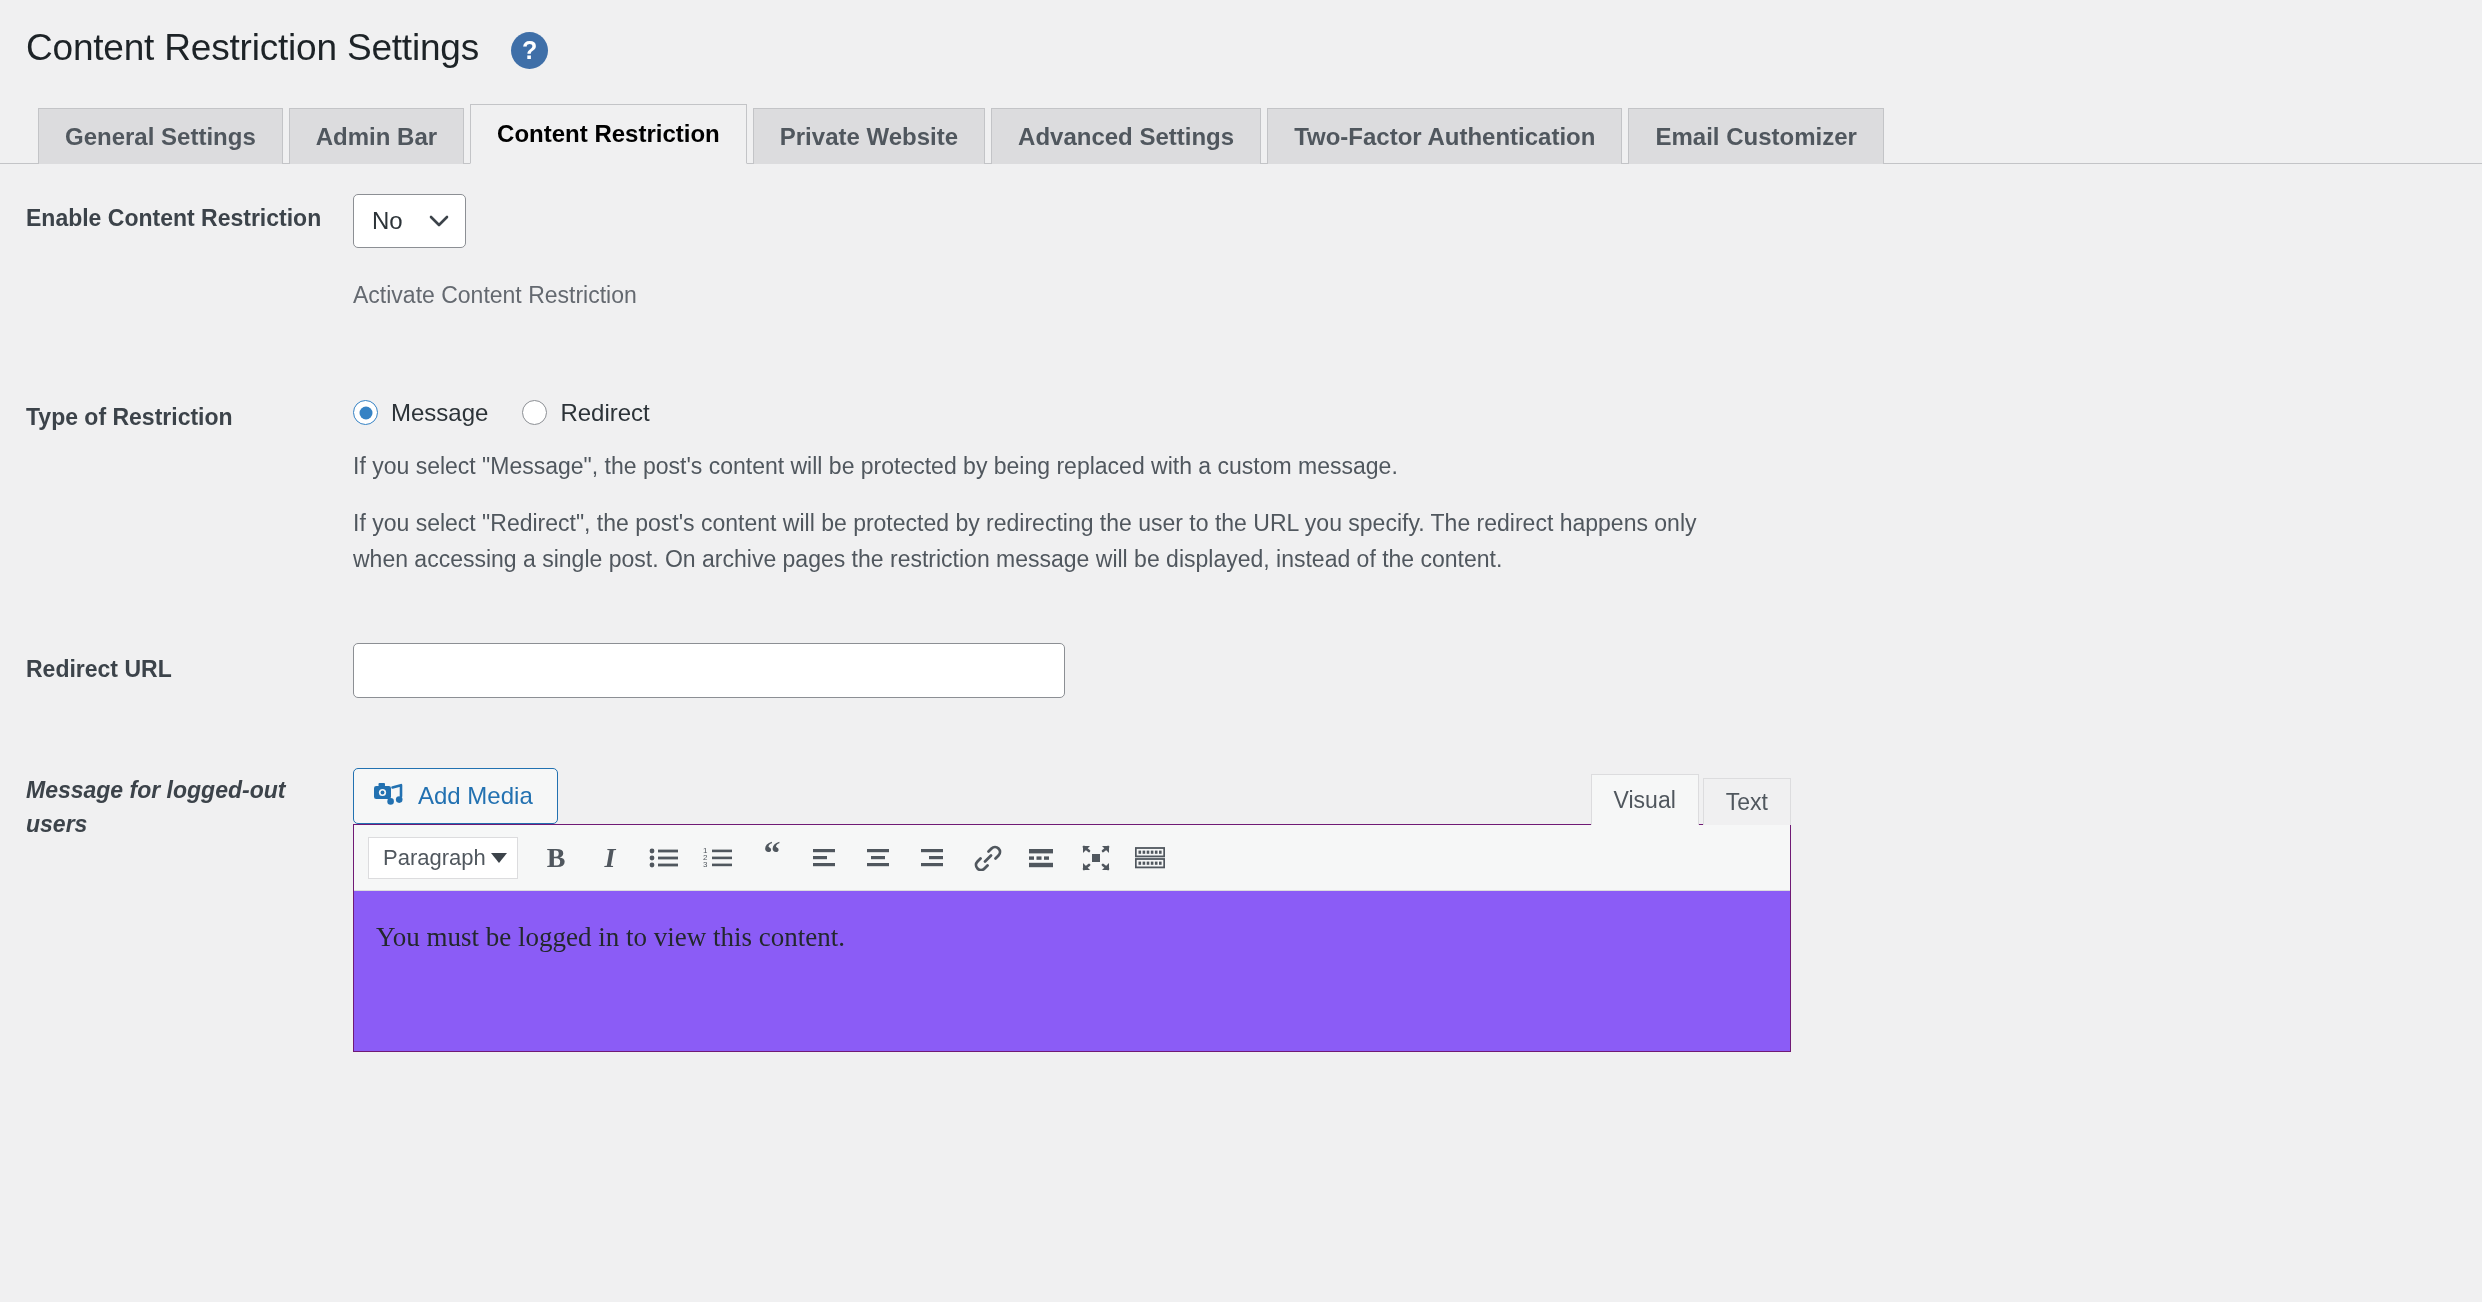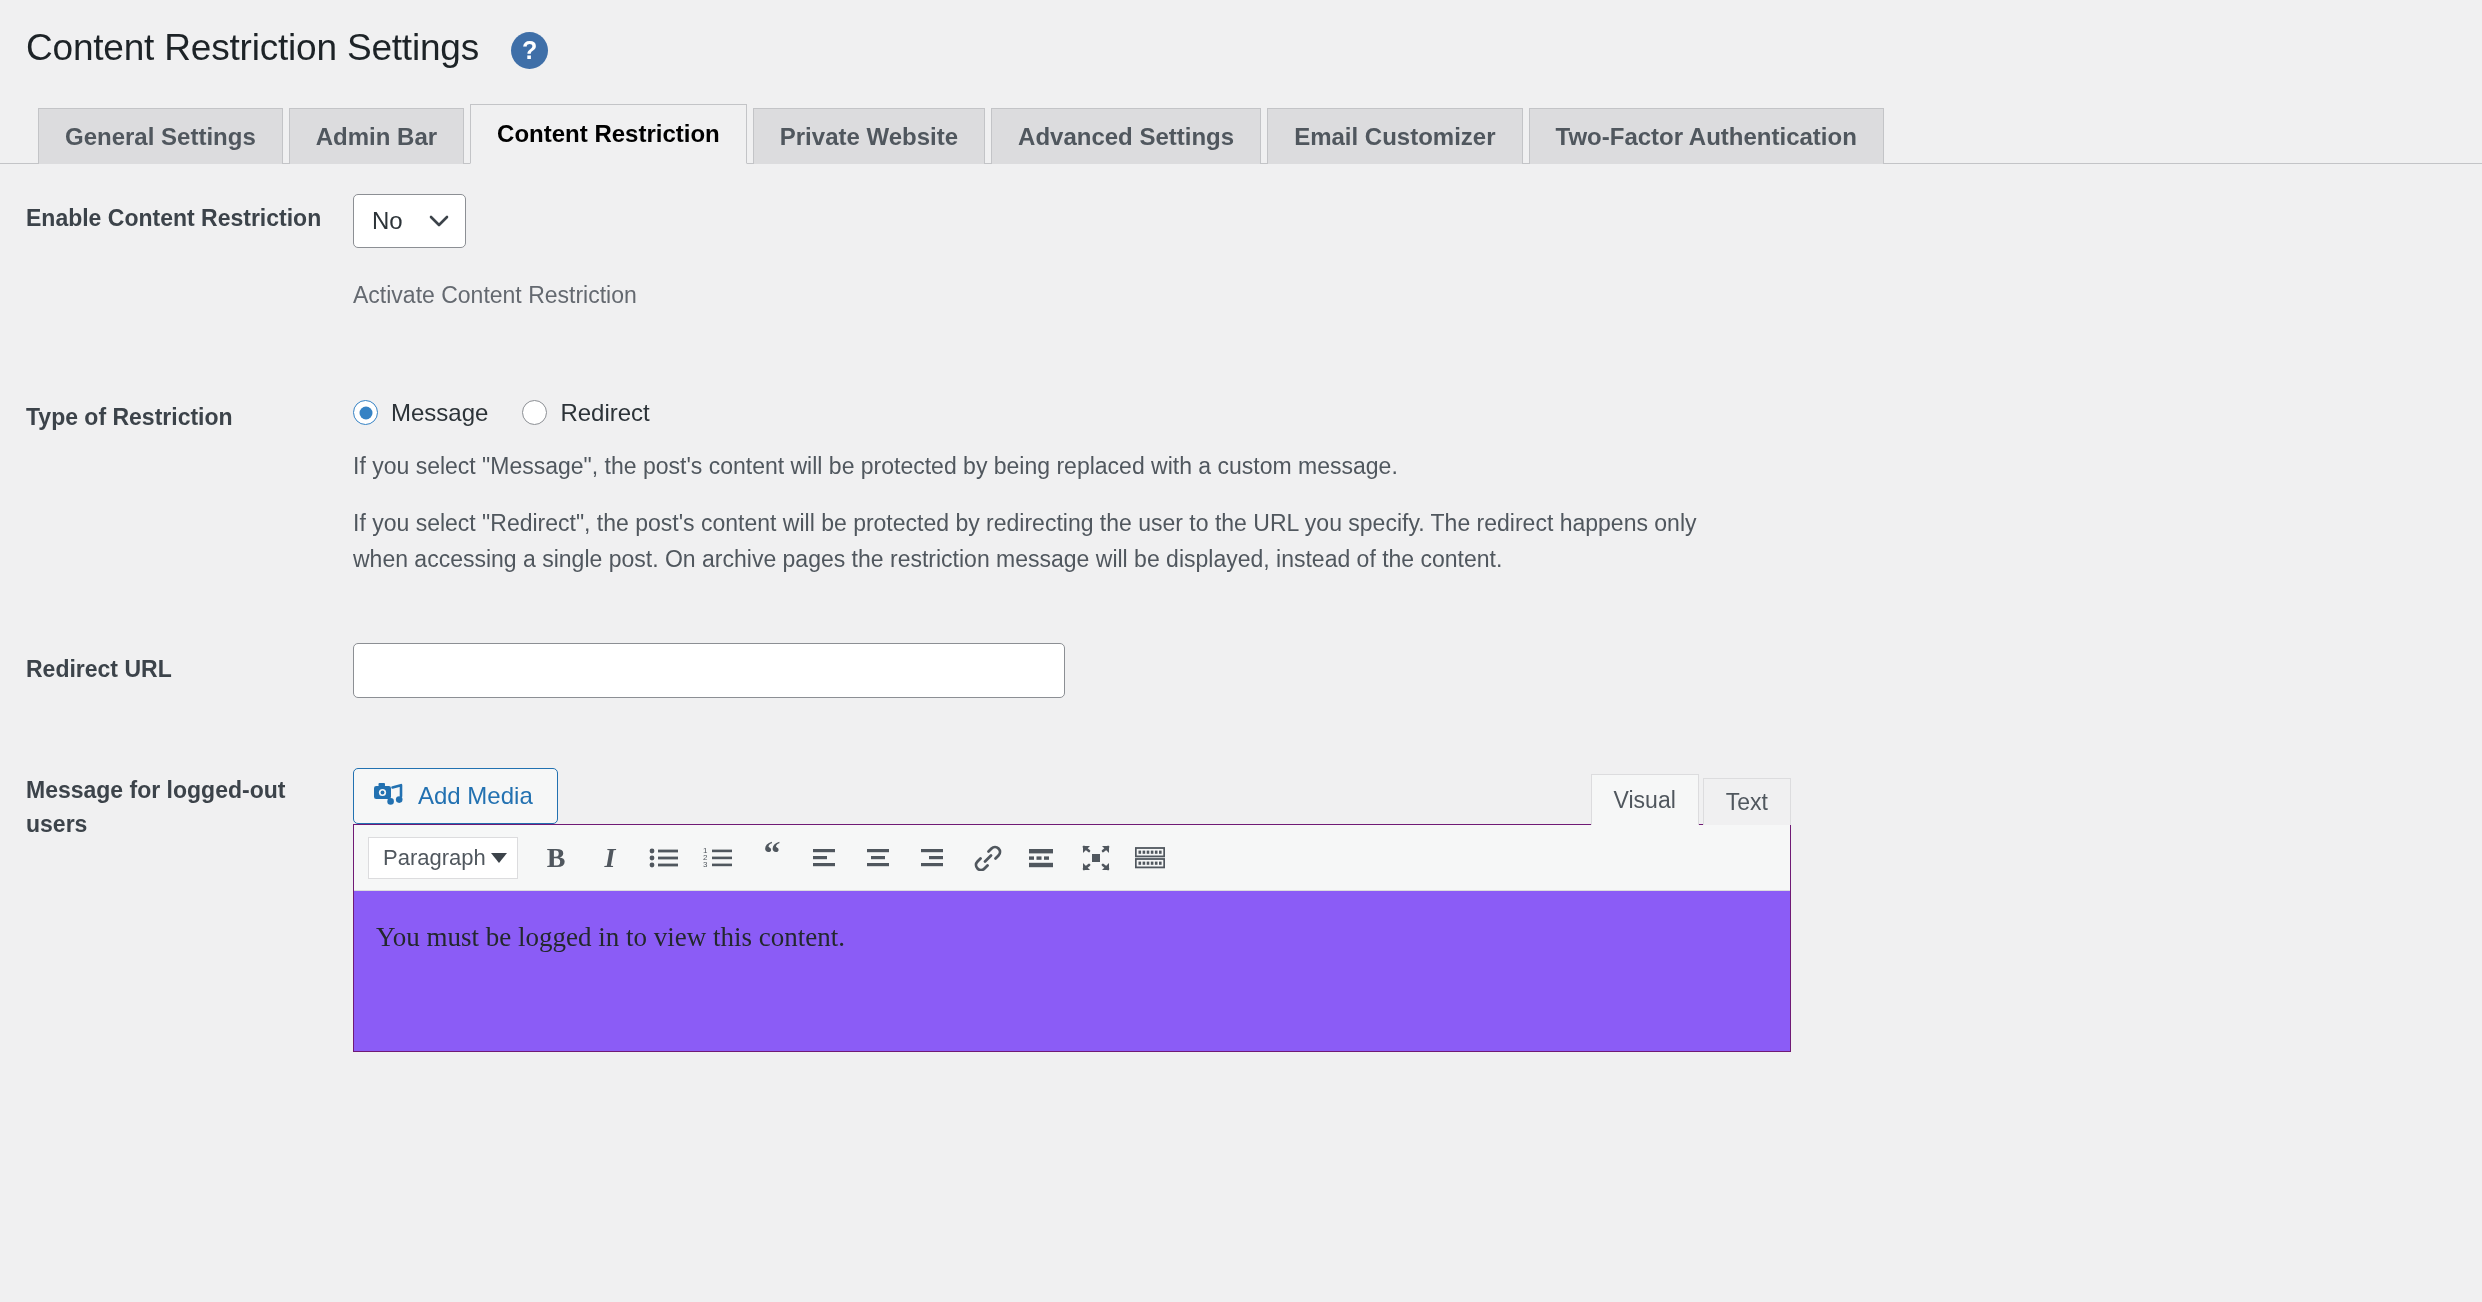--- a/index.html
+++ b/index.html
@@ -320,22 +320,22 @@
     <div class="page-title">Content Restriction Settings</div>
     <div class="help-icon">?</div>
   </div>
 
   <div class="nav-tabs">
     <div class="nav-tab">General Settings</div>
     <div class="nav-tab">Admin Bar</div>
     <div class="nav-tab active">Content Restriction</div>
     <div class="nav-tab">Private Website</div>
     <div class="nav-tab">Advanced Settings</div>
+    <div class="nav-tab">Two-Factor Authentication</div>
     <div class="nav-tab">Email Customizer</div>
-    <div class="nav-tab">Two-Factor Authentication</div>
   </div>
 
   <div class="form-table">
 
     <div class="form-row">
       <div class="form-label">Enable Content Restriction</div>
       <div class="form-field">
         <div class="select-box">
           <span>No</span>
           <svg class="chev-svg" width="20" height="13" viewBox="0 0 20 13">
@@ -365,21 +365,21 @@
     </div>
 
     <div class="form-row" style="margin-top:60px;">
       <div class="form-label" style="padding-top:16px;">Redirect URL</div>
       <div class="form-field" style="padding-top:6px;">
         <input class="text-input" type="text" value="" style="">
       </div>
     </div>
 
     <div class="form-row" style="margin-top:60px;">
-      <div class="form-label" style="padding-top:16px;">Message for logged-out users</div>
+      <div class="form-label" style="padding-top:16px;font-style:italic;">Message for logged-out users</div>
       <div class="form-field" style="padding-top:0;">
         <div class="editor-wrap">
 
           <div class="editor-top">
             <div class="add-media-btn">
               <svg class="media-icon" width="30" height="28" viewBox="0 0 30 28">
                 <rect x="0" y="4" width="17" height="13" rx="2.2" fill="#2271b1"></rect>
                 <rect x="4.5" y="1" width="6.5" height="3.4" rx="1" fill="#2271b1"></rect>
                 <circle cx="8.5" cy="10.5" r="3.6" fill="#f6f7f7"></circle>
                 <circle cx="8.5" cy="10.5" r="1.9" fill="#2271b1"></circle>

